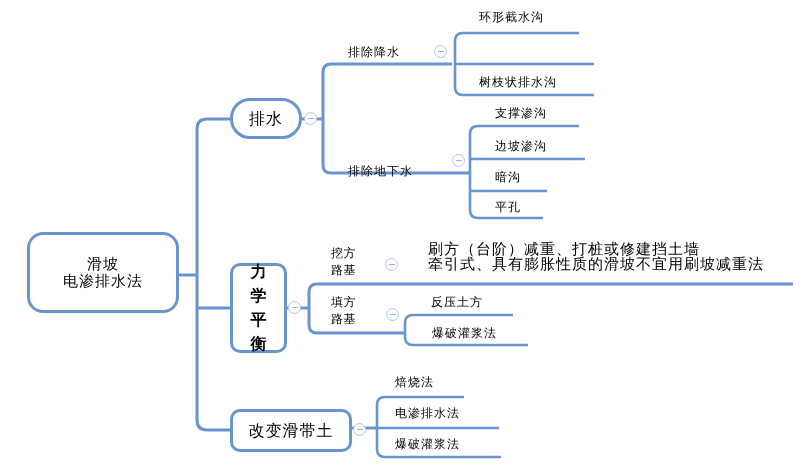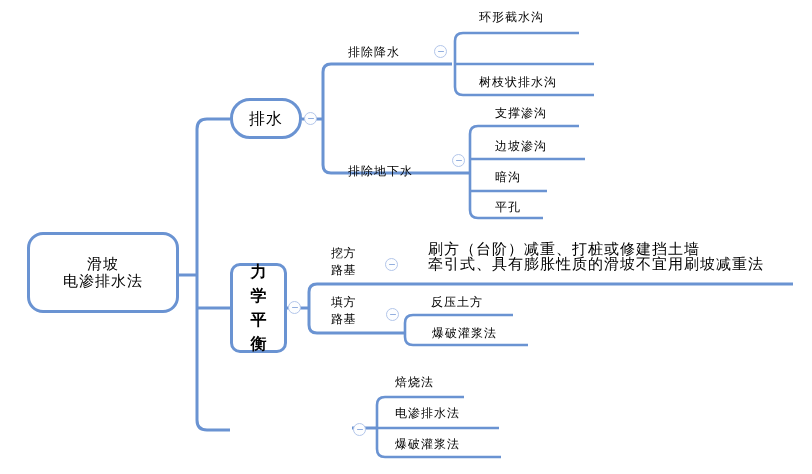--- a/index.html
+++ b/index.html
@@ -61,20 +61,23 @@
   </div>
 
   <div class="box" style="left:230px;top:98px;width:72px;height:41px;border-radius:20px;">
     <span>排水</span>
   </div>
 
   <div class="box" style="left:230px;top:263px;width:57px;height:90px;border-radius:10px;">
     <span class="vtext">力学平衡</span>
   </div>
 
+  <div class="box" style="left:230px;top:409px;width:122px;height:43px;border-radius:10px;">
+    <span>改变滑带土</span>
+  </div>
 
   <div class="label" style="left:348px;top:44px;">排除降水</div>
 
   <div class="label" style="left:348px;top:153px;margin-top:10px;">排除地下水</div>
 
   <div class="label two" style="left:331px;top:245px;">
     <div>挖方</div>
     <div>路基</div>
   </div>
 

